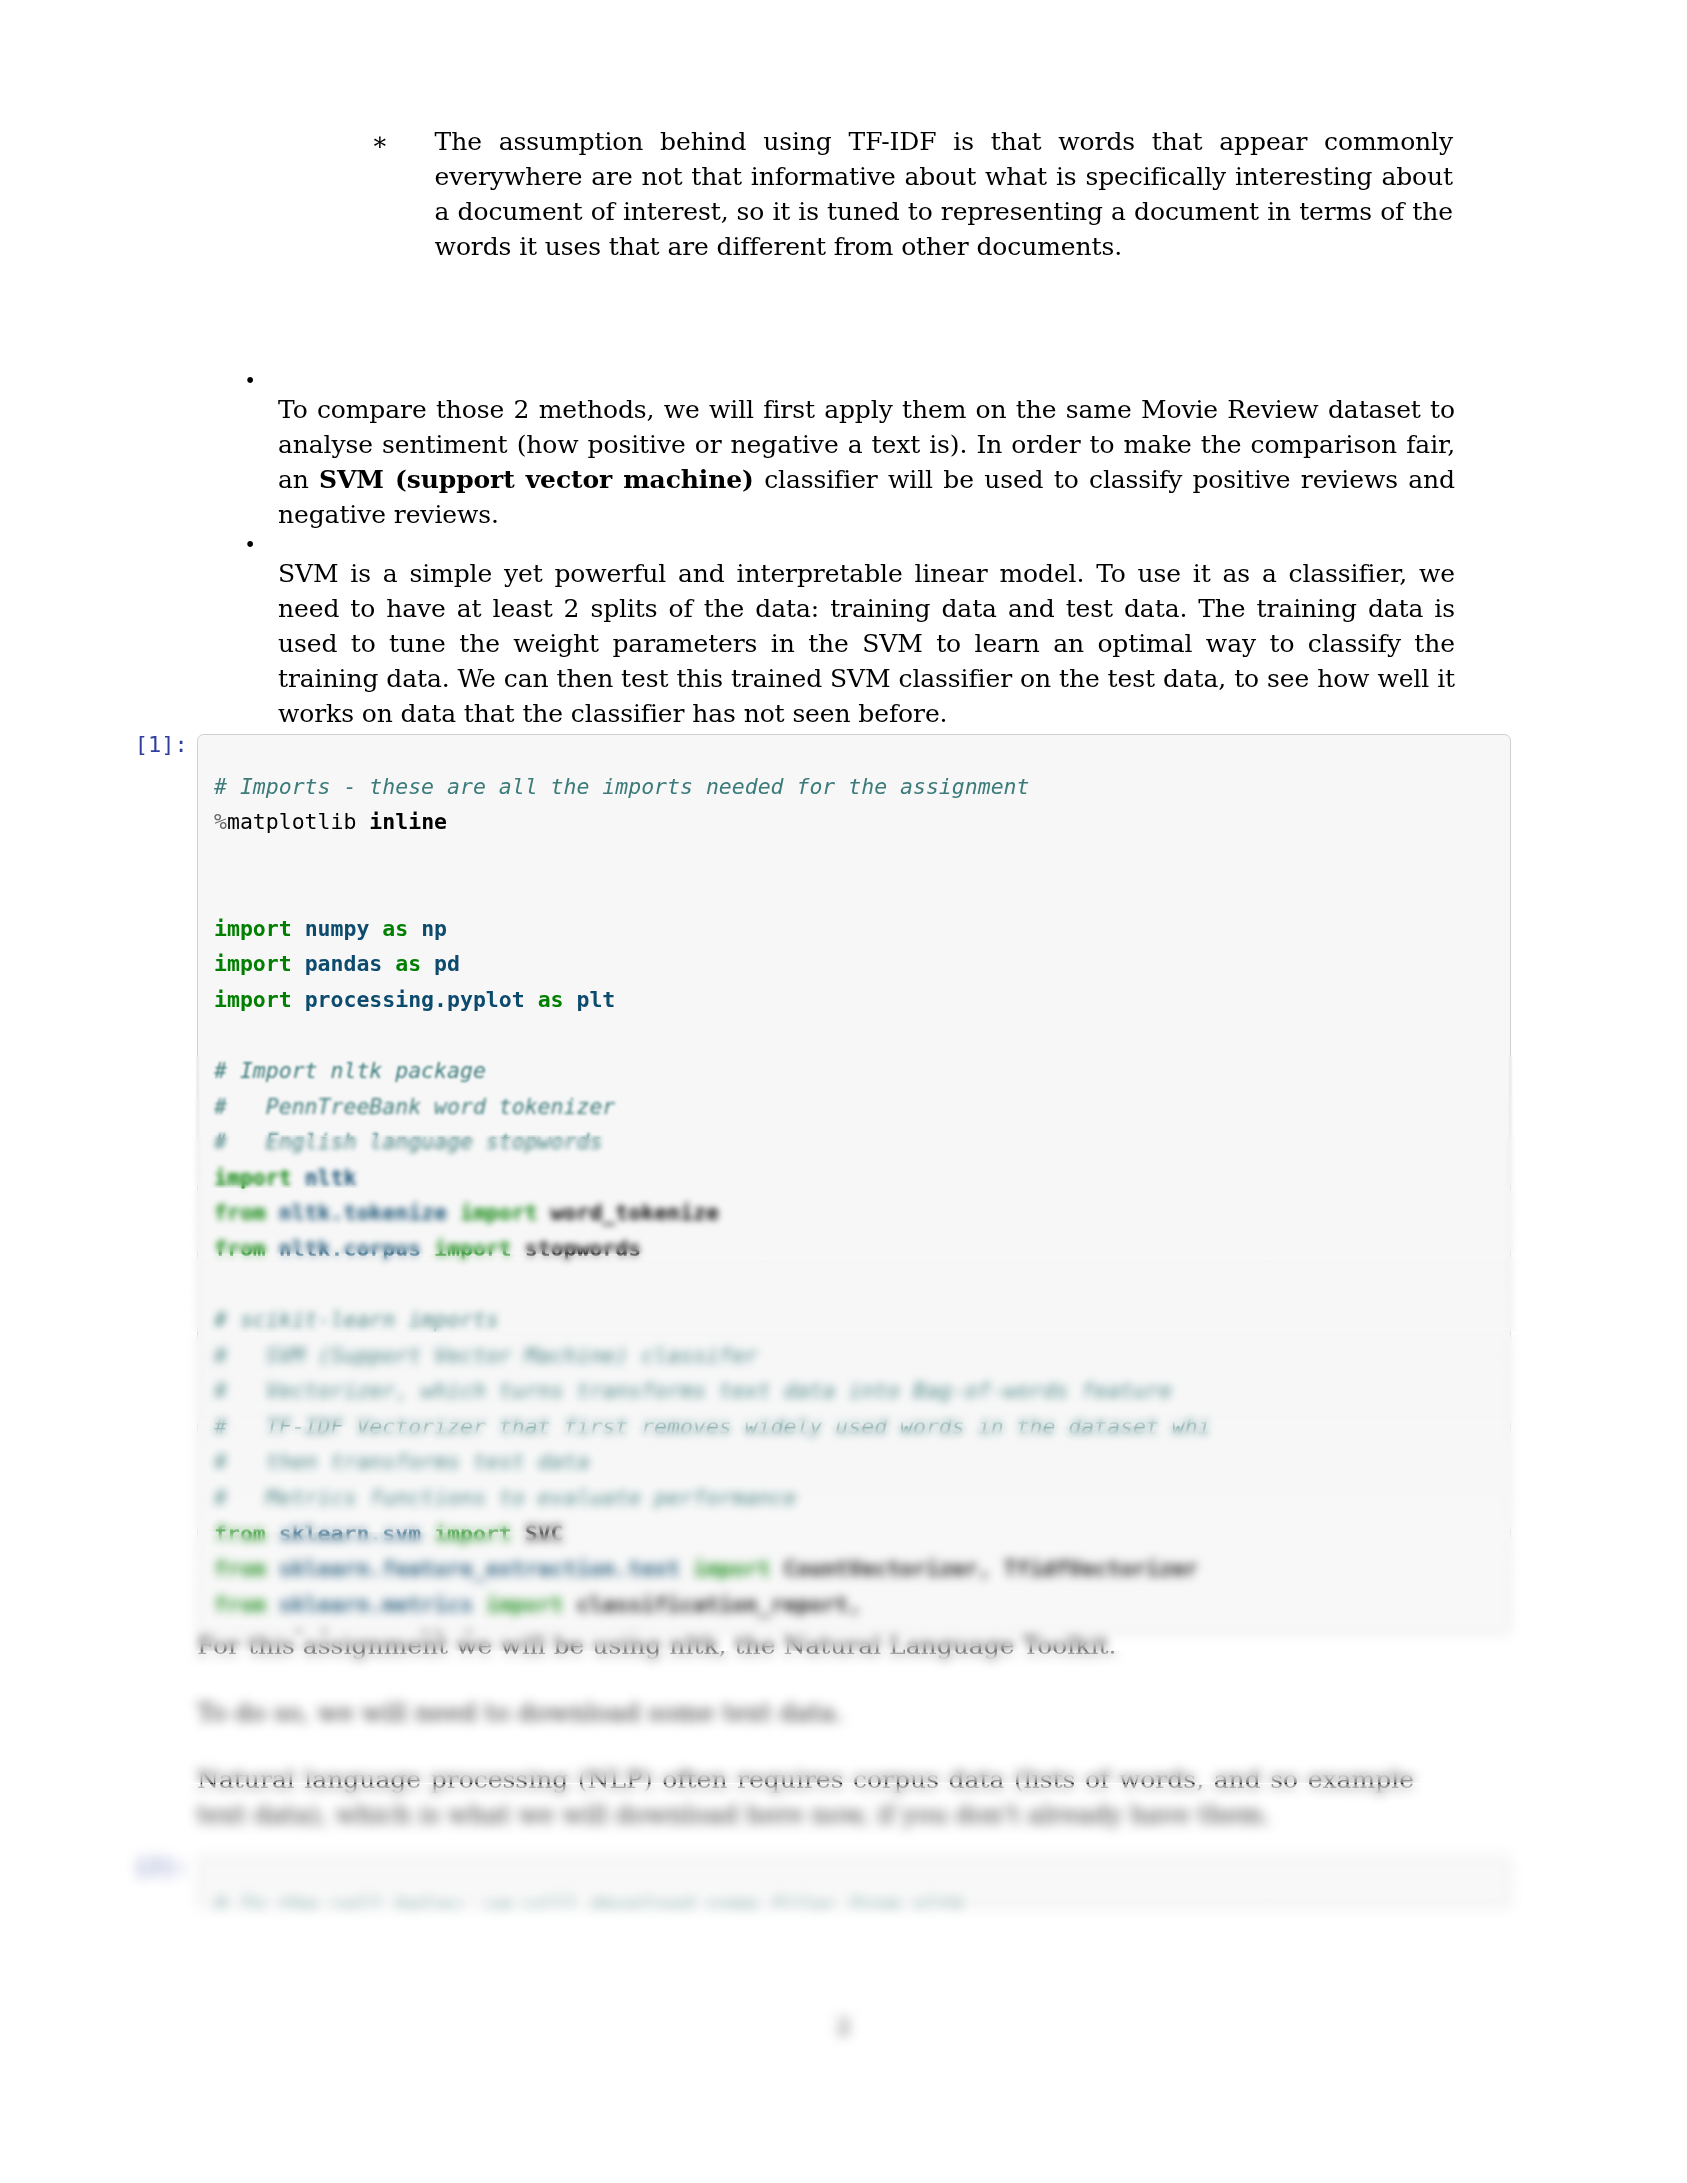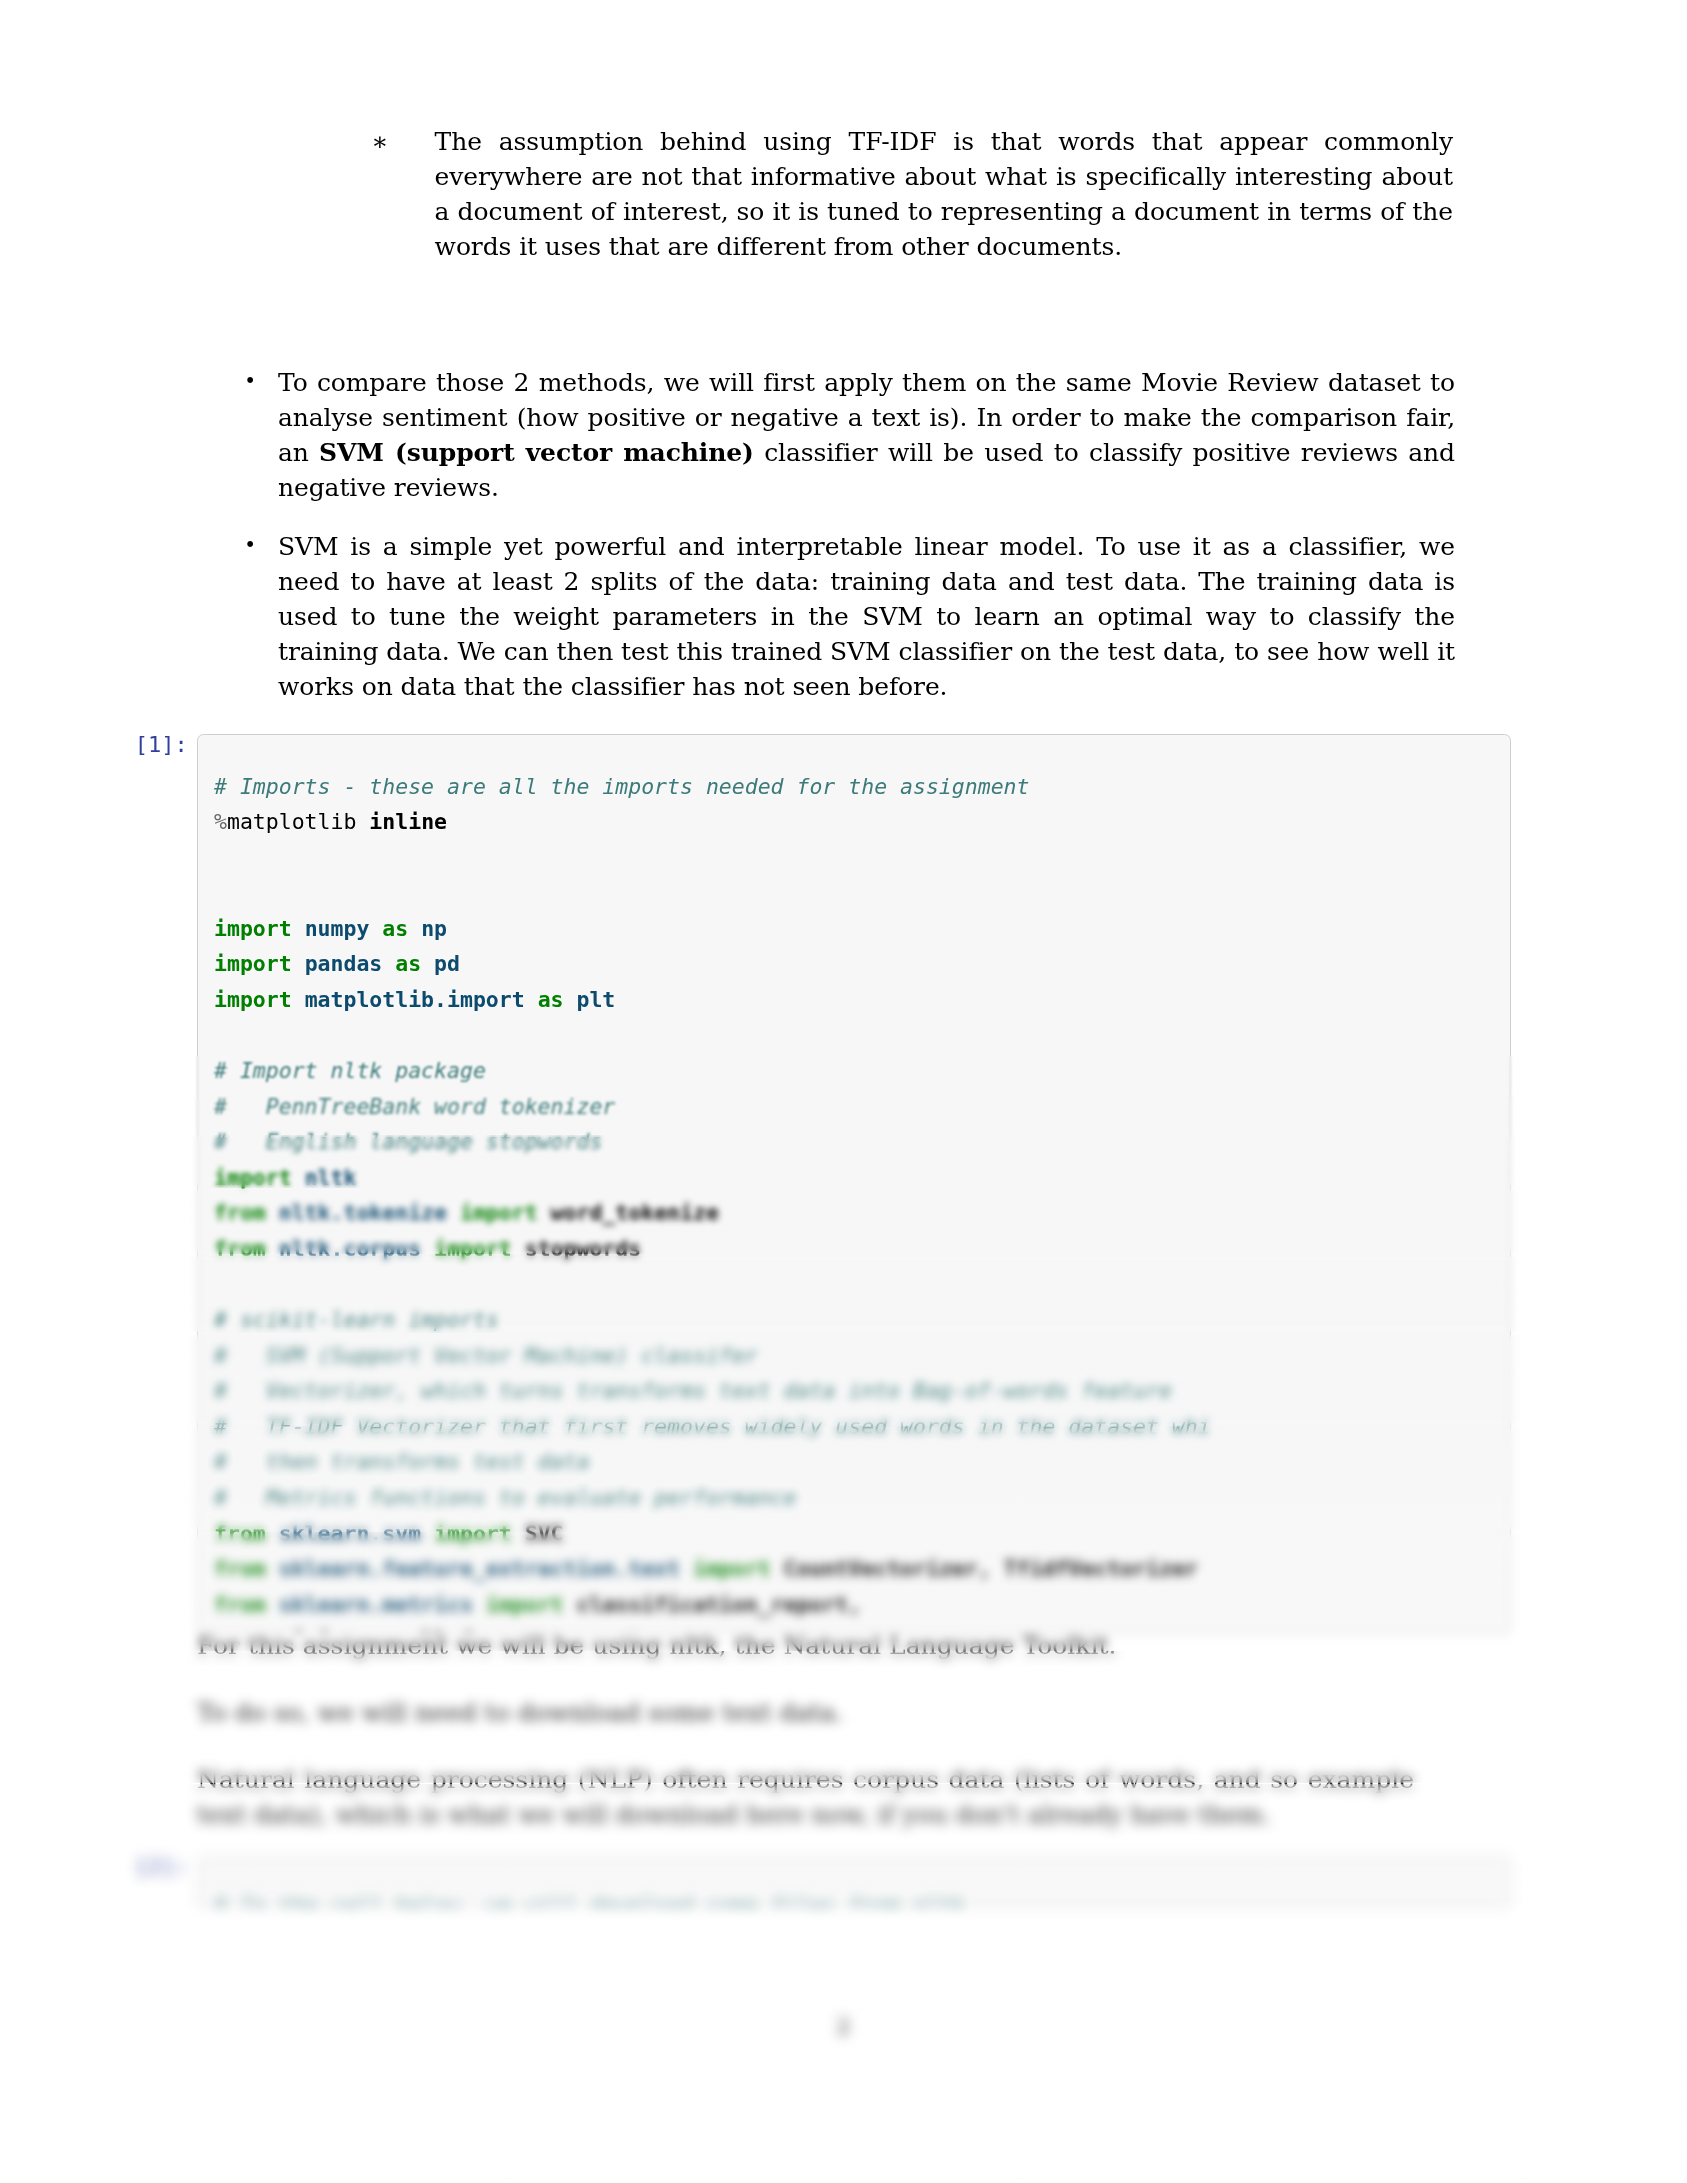--- a/index.html
+++ b/index.html
@@ -56,21 +56,21 @@
   b, .bold { font-weight: 700; }
 
   
   .lvl2 { margin-left: 368px; width: 1085px; }
   .lvl2 .marker { width: 24px; margin-right: 14.6px; }
   .lvl2 .body   { width: 1047px; margin-left: 28px; }
 
   
   .lvl1 { margin-left: 238px; width: 1217px; }
   .lvl1 .marker { width: 24px; margin-right: 16px; font-size: 20px; line-height: 1.65; }
-  .lvl1 .body   { width: 1178px; }
+  .lvl1 .body   { width: 1178px; margin-top: 27px; }
 
   
   .cell {
     position: absolute;
     display: flex;
     align-items: flex-start;
   }
   .prompt {
     font-family: "DejaVu Sans Mono", "Liberation Mono", monospace;
     font-size: 22px;
@@ -172,21 +172,21 @@
 
   <div class="cell" style="left:123px; top:734px;">
     <div class="prompt">[1]:</div>
     <div class="cell-box" style="width:1314px; height:900px;">
       <pre class="code" id="code1"><span class="c"># Imports - these are all the imports needed for the assignment</span>
 <span class="o">%</span><span class="kg">matplotlib</span><span class="n"> inline</span>
 <span class="n"></span>
 <span class="n"></span>
 <span class="k">import</span><span class="n"> </span><span class="nn">numpy</span><span class="n"> </span><span class="k">as</span><span class="n"> </span><span class="nn">np</span>
 <span class="k">import</span><span class="n"> </span><span class="nn">pandas</span><span class="n"> </span><span class="k">as</span><span class="n"> </span><span class="nn">pd</span>
-<span class="k">import</span><span class="n"> </span><span class="nn">matplotlib.import</span><span class="n"> </span><span class="k">as</span><span class="n"> </span><span class="nn">plt</span>
+<span class="k">import</span><span class="n"> </span><span class="nn">processing.pyplot</span><span class="n"> </span><span class="k">as</span><span class="n"> </span><span class="nn">plt</span>
 <span class="n"></span>
 <span class="c"># Import nltk package</span>
 <span class="c">#   PennTreeBank word tokenizer</span>
 <span class="c">#   English language stopwords</span>
 <span class="k">import</span><span class="n"> </span><span class="nn">nltk</span>
 <span class="k">from</span><span class="n"> </span><span class="nn">nltk.tokenize</span><span class="n"> </span><span class="k">import</span><span class="n"> word_tokenize</span>
 <span class="k">from</span><span class="n"> </span><span class="nn">nltk.corpus</span><span class="n"> </span><span class="k">import</span><span class="n"> stopwords</span>
 <span class="n"></span>
 <span class="c"># scikit-learn imports</span>
 <span class="c">#   SVM (Support Vector Machine) classifer</span>

